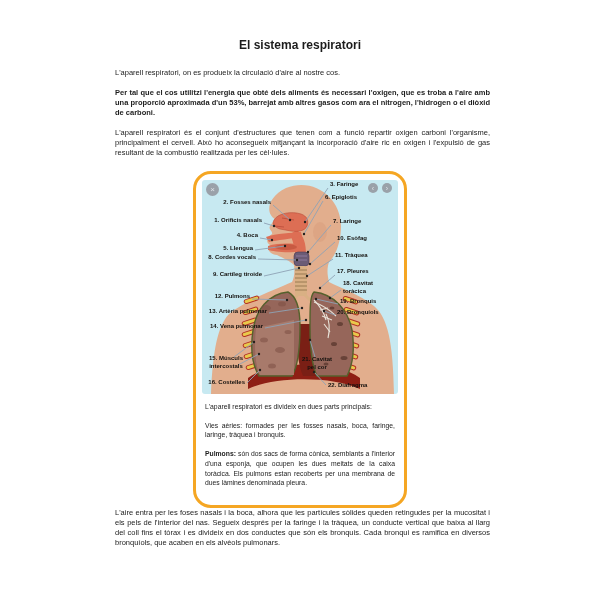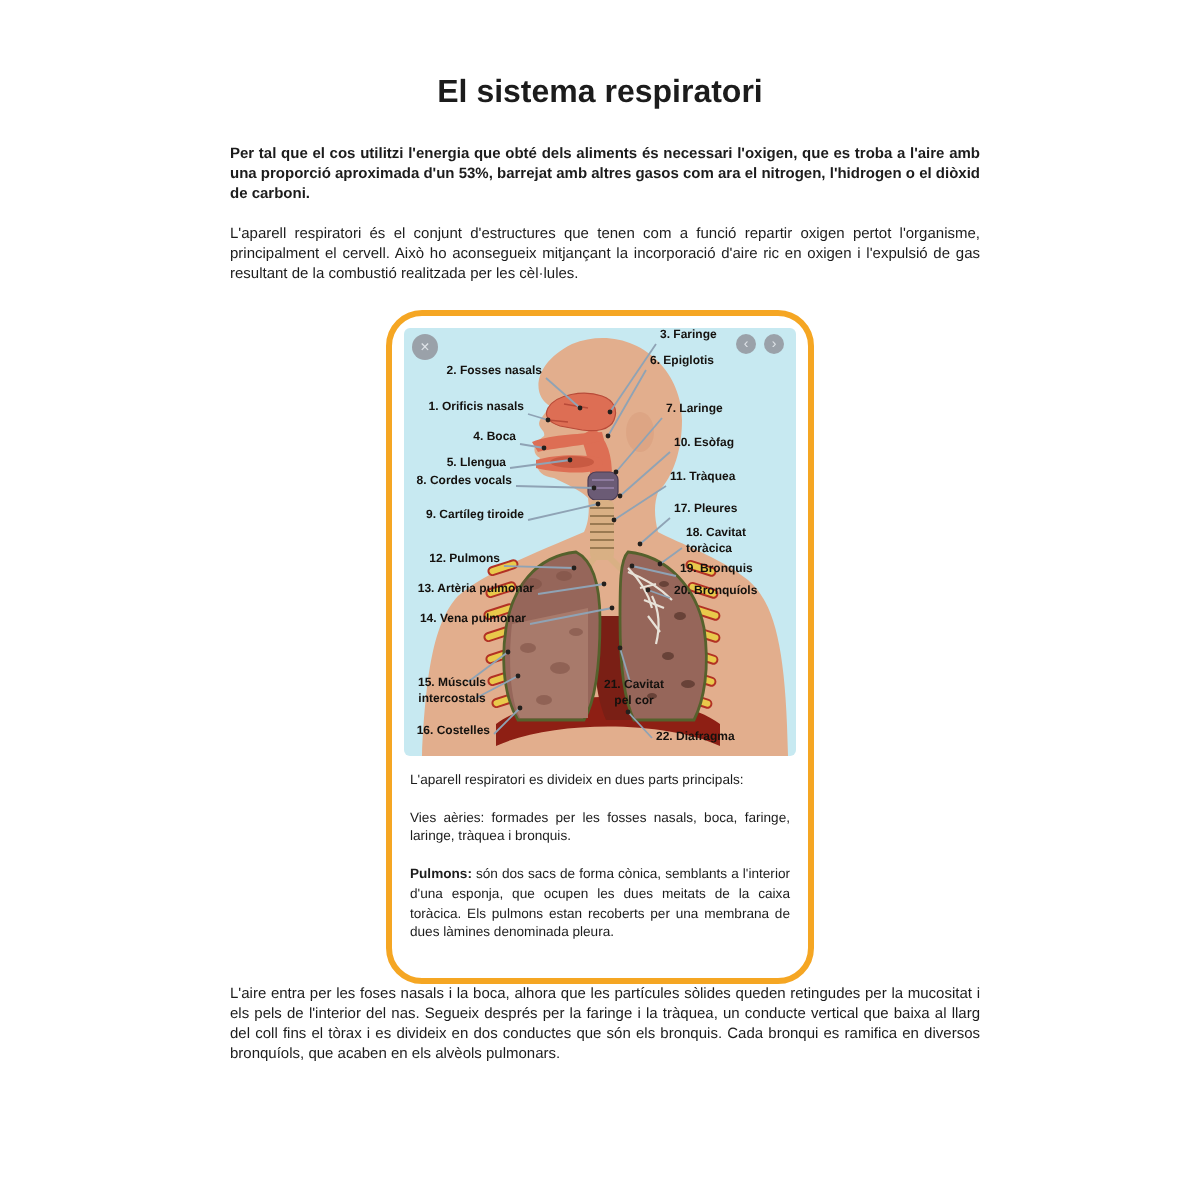--- a/index.html
+++ b/index.html
@@ -1,20 +1,20 @@
 <!DOCTYPE html>
 <html style="--accent-border: #f5a623; --illustration-bg: #c7e9f1; --skin: #e2ae8d; --airway: #dd6e54; --airway-dark: #b84a38; --lung: #96665a; --lung-light: #a87a6b; --lung-outline: #55612c; --rib-yellow: #e9c94b; --rib-red: #b23124; --diaphragm: #8e1f14; --larynx: #6b5b75; --trachea: #d9b084; --label-line: #8fa3b5;"><head>
 <meta charset="utf-8">
 <style>
   * { margin:0; padding:0; box-sizing:border-box; }
   html,body { width:600px; height:600px; background:#ffffff; overflow:hidden;
     font-family:"Liberation Sans", sans-serif; color:#1c1c1c; }
   .page { position:relative; width:600px; height:600px; padding-top:38px; }
 
-  .doc-title { text-align:center; font-size:16px; font-weight:bold; margin-bottom:16px; }
+  .doc-title { text-align:center; font-size:12px; font-weight:bold; margin-bottom:16px; }
   .para { margin:0 110px 10px 115px; font-size:7.5px; line-height:10px; text-align:justify; }
   .para.bold { font-weight:bold; }
 
   .figure-box { width:214px; margin:13px auto 0; background:#fff;
     border:3px solid var(--accent-border,#f5a623); border-radius:18px; padding:6px 6px 2px; }
   .illustration { position:relative; width:196px; height:214px;
     background:var(--illustration-bg,#c7e9f1); border-radius:3px; }
   .illustration svg.art, .illustration svg.lines { position:absolute; left:0; top:0; }
   svg.lines { pointer-events:none; }
   .lead-line { stroke:var(--label-line,#8fa3b5); stroke-width:0.9; }
@@ -38,22 +38,23 @@
 
   .closing { }
 </style>
 </head>
 <body>
 
 <div class="page">
 
   <div class="doc-title">El sistema respiratori</div>
 
+  <p class="para">L'aparell respiratori, on es produeix la circulació d'aire al nostre cos.</p>
   <p class="para bold">Per tal que el cos utilitzi l'energia que obté dels aliments és necessari l'oxigen, que es troba a l'aire amb una proporció aproximada d'un 53%, barrejat amb altres gasos com ara el nitrogen, l'hidrogen o el diòxid de carboni.</p>
-  <p class="para">L'aparell respiratori és el conjunt d'estructures que tenen com a funció repartir oxigen pertot l'organisme, principalment el cervell. Això ho aconsegueix mitjançant la incorporació d'aire ric en oxigen i l'expulsió de gas resultant de la combustió realitzada per les cèl·lules.</p>
+  <p class="para">L'aparell respiratori és el conjunt d'estructures que tenen com a funció repartir oxigen carboni l'organisme, principalment el cervell. Això ho aconsegueix mitjançant la incorporació d'aire ric en oxigen i l'expulsió de gas resultant de la combustió realitzada per les cèl·lules.</p>
 
   <div class="figure-box">
     <div class="illustration">
 
       <svg class="art" width="196" height="214" viewBox="0 0 196 214">
 
         <path d="M84,8 C64,18 64,34 73,39 L68,46 C66,50 71,51 70,54 C64,58 64,63 68,65
                  C65,69 67,74 75,75 C81,78 88,81 92,85 C93,92 92,98 90,102
                  C72,110 44,120 27,134 C16,146 11,168 9,214 L192,214
                  C191,162 186,138 172,126 C157,114 138,108 127,102

